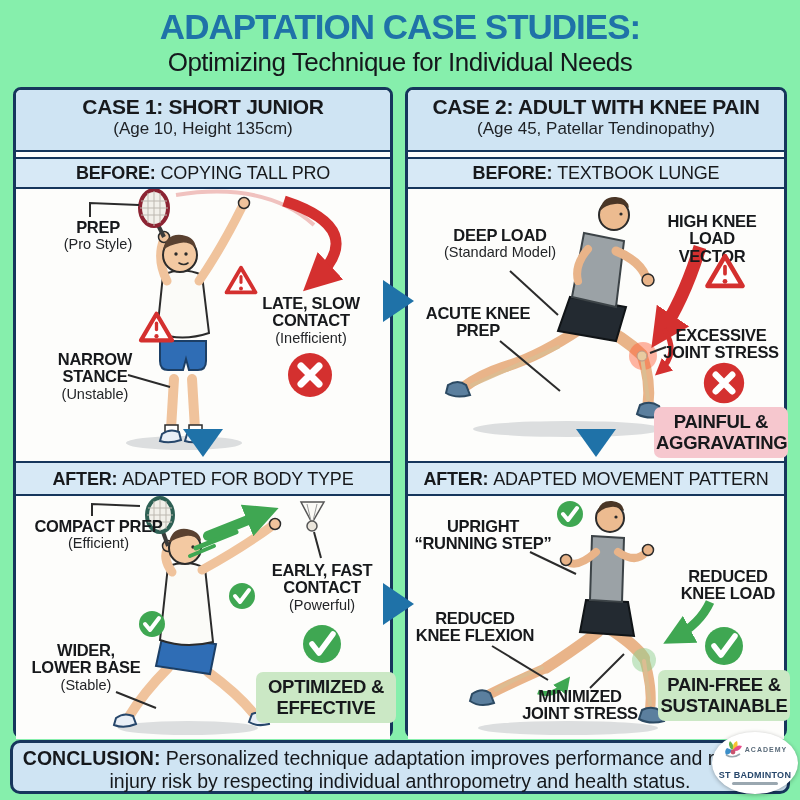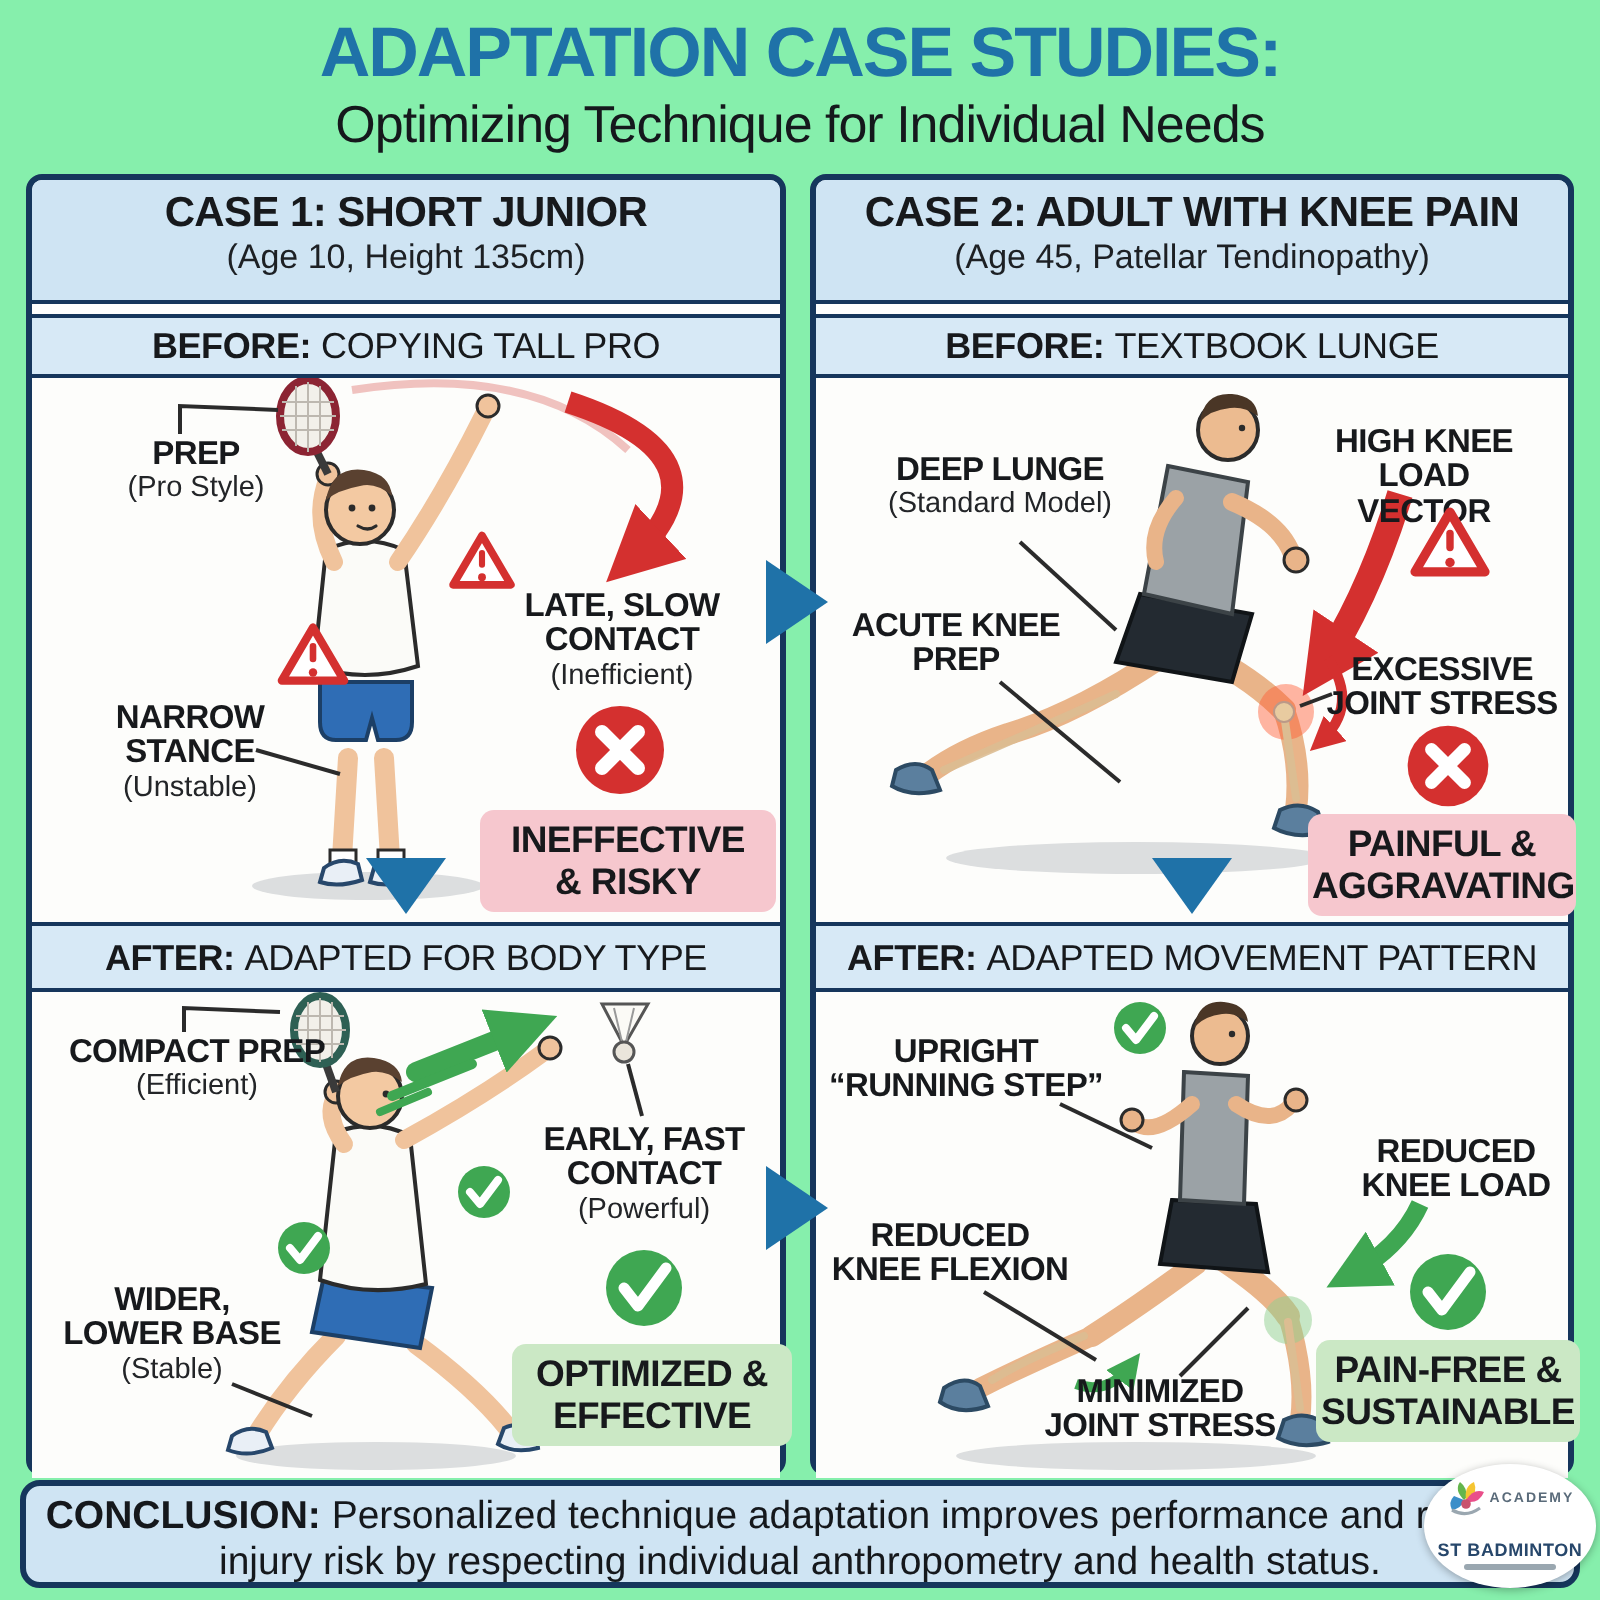--- a/index.html
+++ b/index.html
@@ -140,24 +140,20 @@
             <rect x="18.2" y="11.5" width="3.6" height="10.5" rx="1.8" fill="#d4302f"></rect>
             <circle cx="20" cy="27.5" r="2.3" fill="#d4302f"></circle>
           </svg>
       </div>
       <div class="icon" style="left:270px;top:162px;">
         <svg width="48" height="48" viewBox="0 0 48 48">
             <circle cx="24" cy="24" r="22" fill="#d4302f"></circle>
             <path d="M15 15 L33 33 M33 15 L15 33" stroke="#fff" stroke-width="7" stroke-linecap="round"></path>
           </svg>
       </div>
-      <div class="badge pink" style="left:224px;top:216px;width:144px;">
-        <div>INEFFECTIVE</div>
-        <div>&amp; RISKY</div>
-      </div>
     </div>
 
     <div class="phase-bar after">
       <b>AFTER:</b><span>ADAPTED FOR BODY TYPE</span>
     </div>
 
     <div class="content" style="height:243px;">
       <svg class="scene" width="374" height="243" viewBox="0 0 374 243">
         <ellipse cx="172" cy="232" rx="70" ry="7" fill="#dcdedf"></ellipse>
         <g stroke-linecap="round">
@@ -275,21 +271,21 @@
         </defs>
 
         <path d="M256 140 Q272 164 252 182" stroke="#d4302f" stroke-width="5" fill="none" marker-end="url(#m-red)"></path>
 
         <path d="M102 82 L150 126" stroke="#2b2b2b" stroke-width="2" fill="none"></path>
         <path d="M92 152 L152 202" stroke="#2b2b2b" stroke-width="2" fill="none"></path>
         <path d="M258 158 L242 164" stroke="#2b2b2b" stroke-width="2" fill="none"></path>
       </svg>
 
       <div class="lbl" style="left:12px;top:38px;width:160px;">
-        <div class="b">DEEP LUNGE</div>
+        <div class="b">DEEP LOAD</div>
         <div class="s">(Standard Model)</div>
       </div>
       <div class="lbl" style="left:2px;top:116px;width:136px;">
         <div class="b">ACUTE KNEE</div>
         <div class="b">PREP</div>
       </div>
       <div class="lbl" style="left:248px;top:24px;width:112px;">
         <div class="b">HIGH KNEE</div>
         <div class="b">LOAD VECTOR</div>
       </div>

